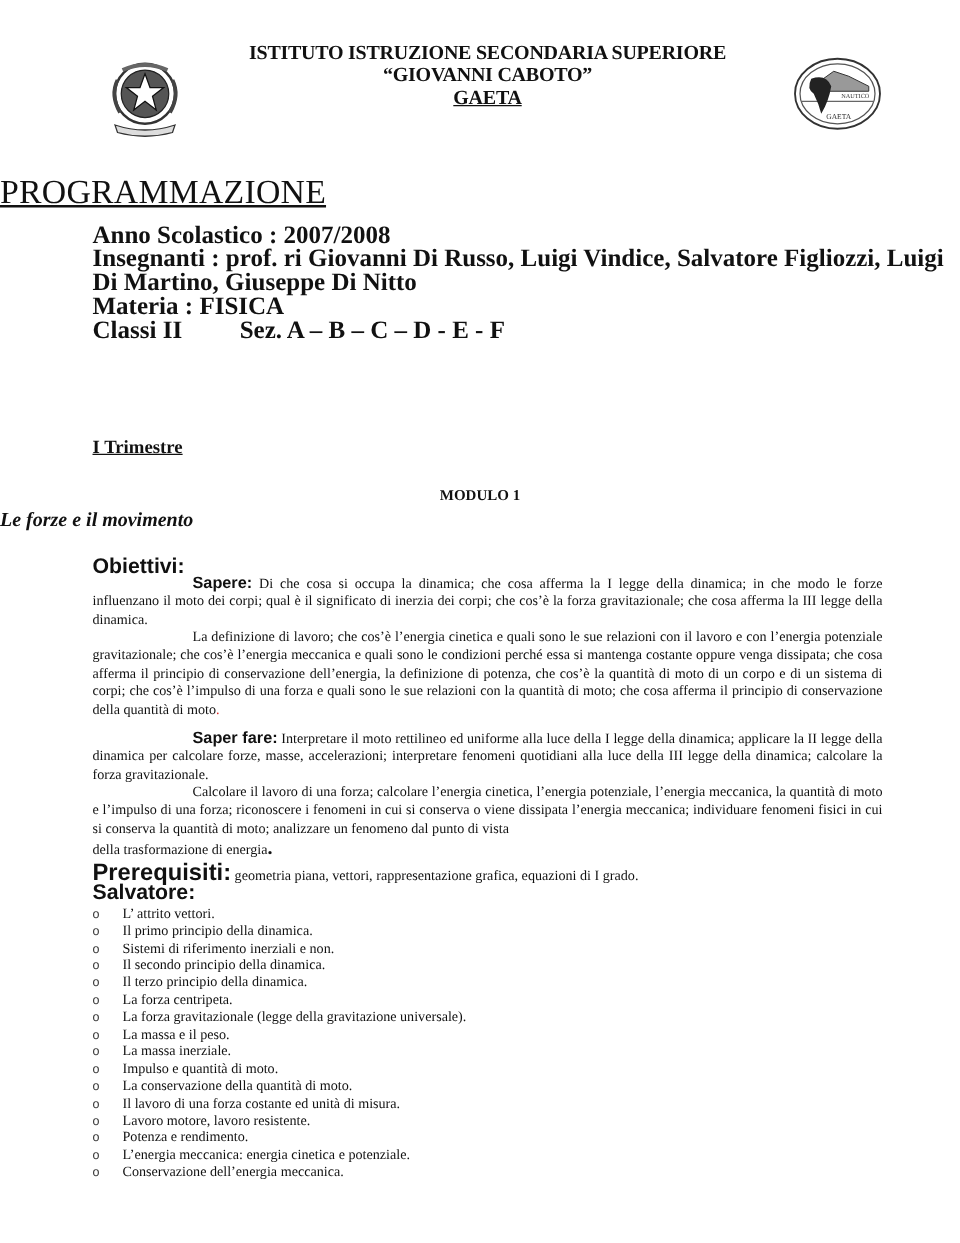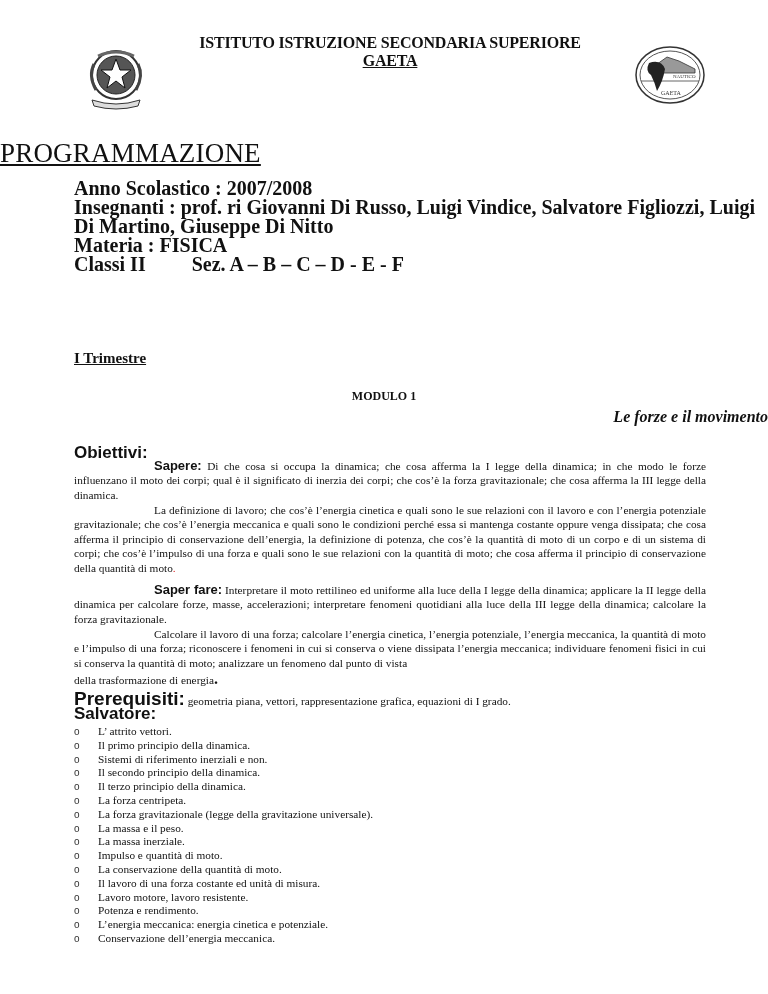--- a/index.html
+++ b/index.html
@@ -30,21 +30,21 @@
   .trimestre {
     position: absolute; left: 74px; top: 350px; font-weight: bold; font-size: 15px;
     text-decoration: underline;
   }
 
   .modulo {
     position: absolute; left: 0; top: 389px; width: 768px; text-align: center;
     font-weight: bold; font-size: 12px;
   }
   .modulo-sub {
-    position: absolute; left: 0; top: 408px; width: 768px; text-align: right;
+    position: absolute; left: 0; top: 408px; width: 768px; text-align: left;
     font-weight: bold; font-style: italic; font-size: 16px;
   }
 
   .h-sans {
     font-family: "Liberation Sans", "DejaVu Sans", sans-serif; font-weight: bold;
   }
   .obiettivi { position: absolute; left: 74px; top: 443px; font-size: 17px; }
 
   .para {
     position: absolute; left: 74px; width: 632px; font-size: 11.3px; line-height: 14.4px;
@@ -79,20 +79,21 @@
     <circle cx="36" cy="33" r="19" fill="#555" stroke="#222" stroke-width="1"></circle>
     <polygon points="36,17 40,28 51,28 42,35 45,46 36,39 27,46 30,35 21,28 32,28" fill="#fff" stroke="#111" stroke-width="1"></polygon>
     <path d="M14 22 Q8 34 16 48" fill="none" stroke="#444" stroke-width="3"></path>
     <path d="M58 22 Q64 34 56 48" fill="none" stroke="#444" stroke-width="3"></path>
     <path d="M18 14 Q36 6 54 14" fill="none" stroke="#666" stroke-width="3"></path>
     <path d="M12 58 Q36 66 60 58 L58 64 Q36 70 14 64 Z" fill="#ddd" stroke="#333" stroke-width="1"></path>
   </svg>
 
   <div class="inst">
     <div>ISTITUTO ISTRUZIONE SECONDARIA SUPERIORE</div>
+    <div>“GIOVANNI CABOTO”</div>
     <div class="u">GAETA</div>
   </div>
 
   <svg class="logo-right" viewBox="0 0 74 60">
     <ellipse cx="37" cy="30" rx="34" ry="28" fill="#fff" stroke="#333" stroke-width="1.5"></ellipse>
     <ellipse cx="37" cy="30" rx="30" ry="24" fill="none" stroke="#555" stroke-width="1"></ellipse>
     <path d="M20 22 L34 12 L46 16 L62 24 L62 28 L18 28 Z" fill="#999" stroke="#333" stroke-width="0.8"></path>
     <line x1="8" y1="36" x2="66" y2="36" stroke="#666" stroke-width="1"></line>
     <path d="M16 18 Q28 14 32 24 Q30 36 24 46 Q22 38 18 30 Q12 26 16 18 Z" fill="#222"></path>
     <text x="40" y="33" font-size="5" font-family="Liberation Serif, serif" fill="#333">NAUTICO</text>

